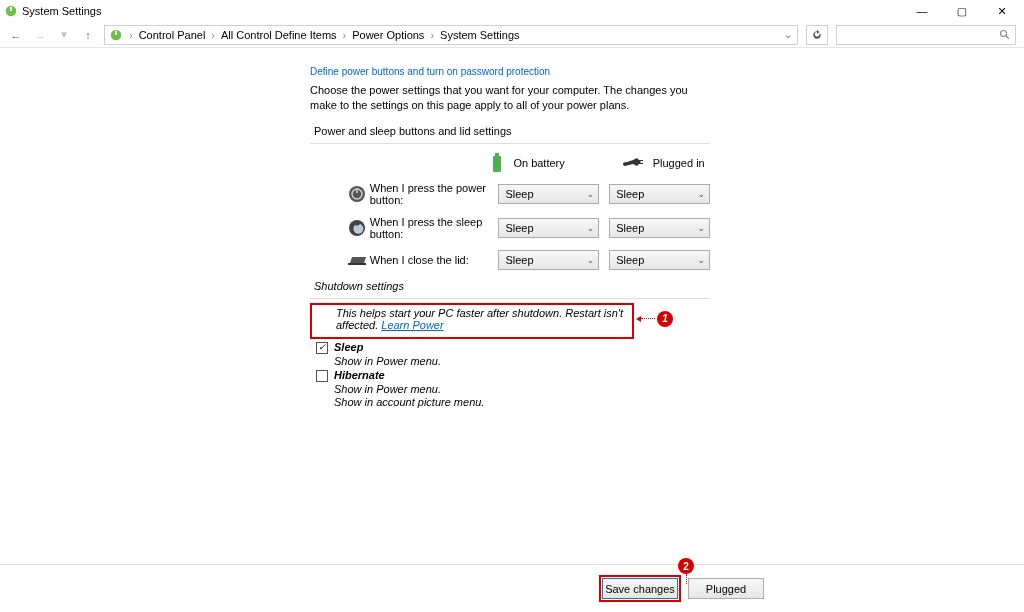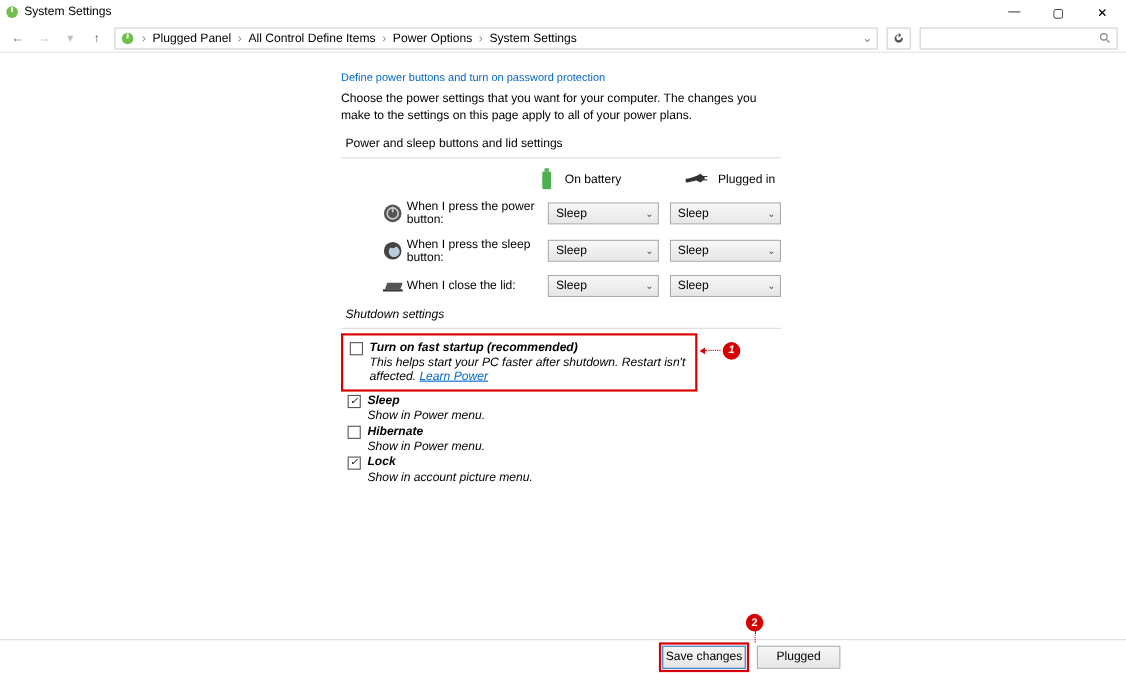--- a/index.html
+++ b/index.html
@@ -172,21 +172,21 @@
   }
   .callout .dot {
     width:16px;height:16px;border-radius:50%;
     background:#d60000;color:#fff;
     display:flex;align-items:center;justify-content:center;
     font-size:10px;font-weight:bold;
   }
   .bottom-bar {
     position:absolute;
     left:0; right:0; bottom:0;
-    height: 31px;
+    height: 48px;
     border-top: 1px solid #e0e0e0;
     display:flex;
     align-items:center;
     justify-content:flex-end;
     padding-right: 260px;
     gap: 10px;
   }
   .btn {
     min-width: 76px;
     height: 21px;
@@ -239,21 +239,21 @@
   <span class="nav-arrow">←</span>
   <span class="nav-arrow disabled">→</span>
   <span class="nav-arrow disabled">▾</span>
   <span class="nav-arrow">↑</span>
   <div class="breadcrumb-box">
     <svg class="bc-icon" viewBox="0 0 16 16">
         <circle cx="8" cy="8" r="6" fill="#6fbf4a"></circle>
         <rect x="7" y="3" width="2" height="5" fill="#fff"></rect>
       </svg>
     <span class="sep">›</span>
-    <span class="crumb">Plugged Panel</span>
+    <span class="crumb">Control Panel</span>
     <span class="sep">›</span>
     <span class="crumb">All Control Define Items</span>
     <span class="sep">›</span>
     <span class="crumb">Power Options</span>
     <span class="sep">›</span>
     <span class="crumb">System Settings</span>
     <span style="margin-left:auto;color:#888">⌄</span>
   </div>
   <div class="small-btn">
     <svg width="12" height="12" viewBox="0 0 16 16">
@@ -351,24 +351,20 @@
         </div>
     </div>
   </div>
 
   <div class="shutdown-section">
     <div class="section-label">Shutdown settings</div>
     <hr style="border:none;border-top:1px solid #ddd;margin:0 0 4px 0;width:400px;">
 
     <div style="position:relative;">
       <div class="highlight-box">
-        <div class="checkbox-row">
-          <div class="chk"></div>
-          <span class="chk-label">Turn on fast startup (recommended)</span>
-        </div>
         <div class="chk-desc">
           <span>This helps start your PC faster after shutdown. Restart isn't affected.</span>
           <span class="link">Learn Power</span>
         </div>
       </div>
       <div class="callout" style="top:8px;left:326px;">
         <div class="arrowhead"></div>
           <div class="dots"></div>
         <div class="dot">1</div>
       </div>
@@ -380,24 +376,20 @@
         <span class="chk-label">Sleep</span>
       </div>
       <div class="chk-desc">Show in Power menu.</div>
 
       <div class="checkbox-row">
         <div class="chk"></div>
         <span class="chk-label">Hibernate</span>
       </div>
       <div class="chk-desc">Show in Power menu.</div>
 
-      <div class="checkbox-row">
-        <div class="chk checked"></div>
-        <span class="chk-label">Lock</span>
-      </div>
       <div class="chk-desc">Show in account picture menu.</div>
     </div>
   </div>
 </div>
 
 <div class="bottom-bar">
   <div class="btn save">Save changes</div>
   <div class="btn">Plugged</div>
 </div>
 <div class="callout2">

